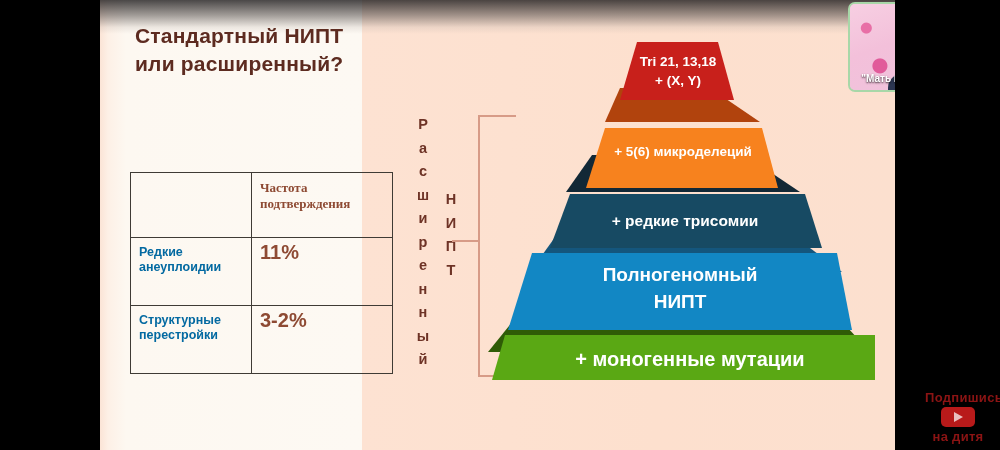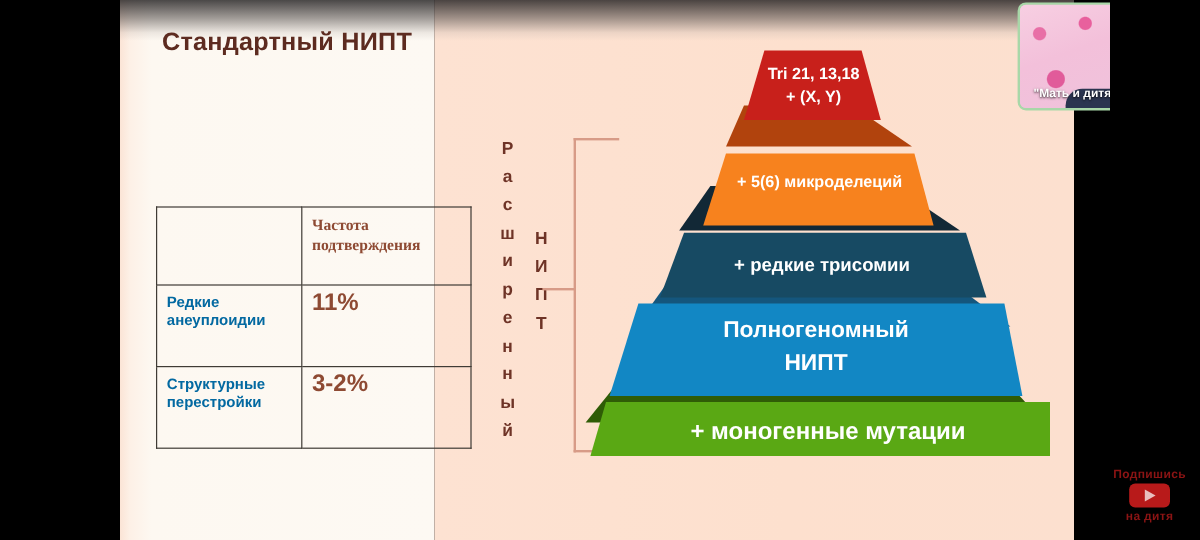--- a/index.html
+++ b/index.html
@@ -1,21 +1,21 @@
 <!DOCTYPE html>
 <html><head>
 <meta charset="utf-8">
 <style>
   html,body{margin:0;padding:0;background:#000;}
   body{width:1000px;height:450px;overflow:hidden;font-family:"Liberation Sans",sans-serif;}
 
   #screen{position:relative;width:1000px;height:450px;background:#000;}
 
   
-  #slide{position:absolute;left:100px;top:0;width:795px;height:450px;overflow:hidden;padding-left:30px;}
+  #slide{position:absolute;left:100px;top:0;width:795px;height:450px;overflow:hidden;}
 
   .slide-left{position:absolute;left:0;top:0;width:262px;height:450px;
     background:linear-gradient(to right,#fbe4d6 0px,#fdf0e6 8px,#fdf8f1 26px,#fdf9f3 100%);}
   .slide-right{position:absolute;left:262px;top:0;width:533px;height:450px;
     background:linear-gradient(to right,#fde2d2 0%,#fde0ce 55%,#fce0cf 100%);}
 
   
   .top-band{position:absolute;left:0;top:0;width:795px;height:34px;
     background:linear-gradient(to bottom,rgba(35,33,34,.82) 0%,rgba(86,80,78,.55) 45%,rgba(170,160,155,.20) 80%,rgba(255,255,255,0) 100%);}
 
@@ -64,39 +64,40 @@
       radial-gradient(circle at 88% 60%, #d94f90 0 6px, rgba(0,0,0,0) 7px),
       linear-gradient(160deg,#f7cfe2 0%,#f3c0da 40%,#eec3dc 100%);}
   #thumb .person{position:absolute;left:38px;top:30px;width:66px;height:60px;}
   #thumb .body{position:absolute;left:0;top:40px;width:66px;height:22px;background:#2b3550;
     border-radius:14px 14px 0 0;}
   #thumb .cap{position:absolute;left:0;bottom:6px;width:140px;text-align:center;
     color:#fff;font-size:10px;font-weight:bold;text-shadow:0 1px 2px rgba(0,0,0,.85);white-space:nowrap;}
 
   
   #watermark{position:absolute;left:925px;top:390px;width:66px;text-align:center;}
-  #watermark .wm-t,#watermark .wm-b{color:#8c1414;font-size:10px;font-weight:bold;letter-spacing:.3px;}
+  #watermark .wm-t,#watermark .wm-b{color:#8c1414;font-size:13px;font-weight:bold;letter-spacing:.3px;}
   #watermark .wm-btn{width:34px;height:20px;background:#b81a1a;border-radius:5px;margin:2px auto;
     position:relative;}
   #watermark .wm-btn:after{content:"";position:absolute;left:13px;top:5px;
     border-left:9px solid #e9bfbf;border-top:5px solid transparent;border-bottom:5px solid transparent;}
 </style>
 </head>
 <body>
 
 <div id="screen">
 
   <div id="slide">
 
     <div class="slide-left"></div>
     <div class="slide-right"></div>
     <div class="top-band"></div>
 
     <div id="title">
       <div>Стандартный НИПТ</div>
+      <div>или расширенный?</div>
     </div>
 
     <table id="table">
       <tbody>
           <tr class="r1">
         <td class="c1"></td>
         <td class="c2 hdr">Частота подтверждения</td>
       </tr>
       <tr class="r2">
         <td class="c1 lbl">Редкие анеуплоидии</td>

